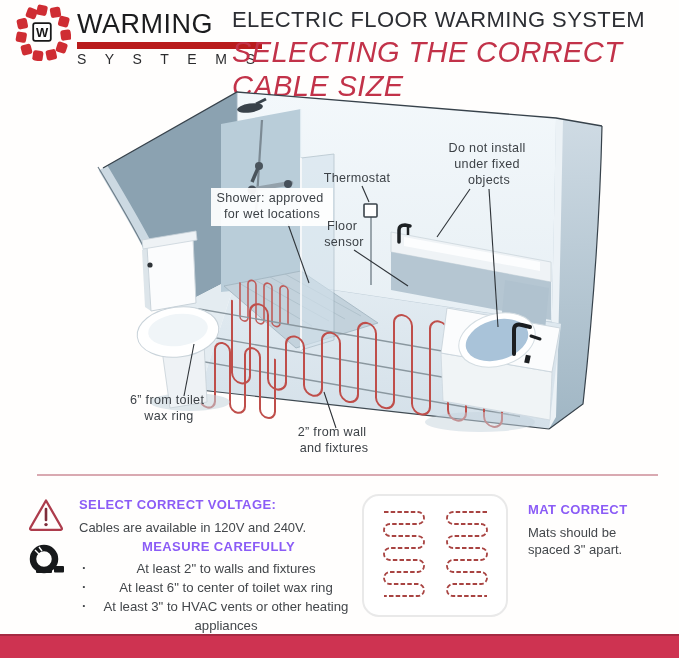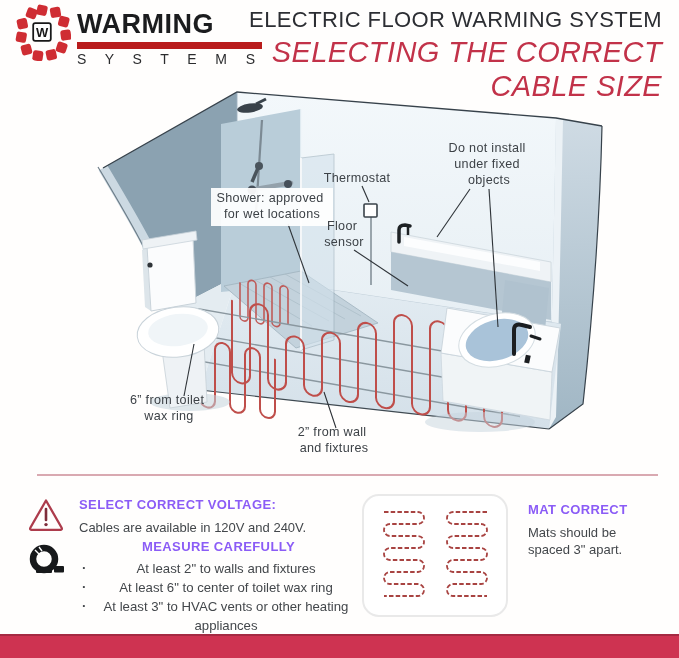--- a/index.html
+++ b/index.html
@@ -3,24 +3,24 @@
 <meta charset="utf-8">
 <style>
   html,body{margin:0;padding:0;background:#ffffff;}
   .page{position:relative;width:679px;height:658px;background:#fffefd;overflow:hidden;
         font-family:"Liberation Sans",sans-serif;-webkit-font-smoothing:antialiased;}
 
   
   .header{position:absolute;top:0;left:0;width:679px;height:72px;background:#fffefd;}
   .logo{position:absolute;left:13px;top:3px;width:58px;height:58px;}
   .brand{position:absolute;left:77px;top:11px;}
-  .brand-name{font-size:27px;font-weight:700;letter-spacing:.5px;color:#1b1c1e;line-height:1;}
+  .brand-name{font-size:27px;font-weight:400;letter-spacing:.5px;color:#1b1c1e;line-height:1;}
   .brand-sub{margin-top:4px;padding-top:3px;border-top:7px solid #b91c1c;
              font-size:14px;letter-spacing:7.4px;color:#2b2c2e;line-height:1;}
-  .titles{position:absolute;left:226px;top:7px;width:436px;text-align:right;}
+  .titles{position:absolute;left:232px;top:7px;width:436px;text-align:left;}
   .title{font-size:22px;font-weight:500;letter-spacing:.4px;color:#2c2e33;line-height:1.15;}
   .subtitle{margin-top:4px;font-size:29px;font-weight:500;letter-spacing:.4px;color:#c23249;line-height:1.15;font-style:italic;}
 
   
   .diagram{position:absolute;top:72px;left:0;width:679px;height:402px;}
   .dlabel{font-size:12.6px;fill:#3d4247;letter-spacing:.3px;}
   .leader{stroke:#2e3338;stroke-width:1.1;fill:none;}
 
   
   .footer{position:absolute;top:474px;left:0;width:679px;height:184px;}

